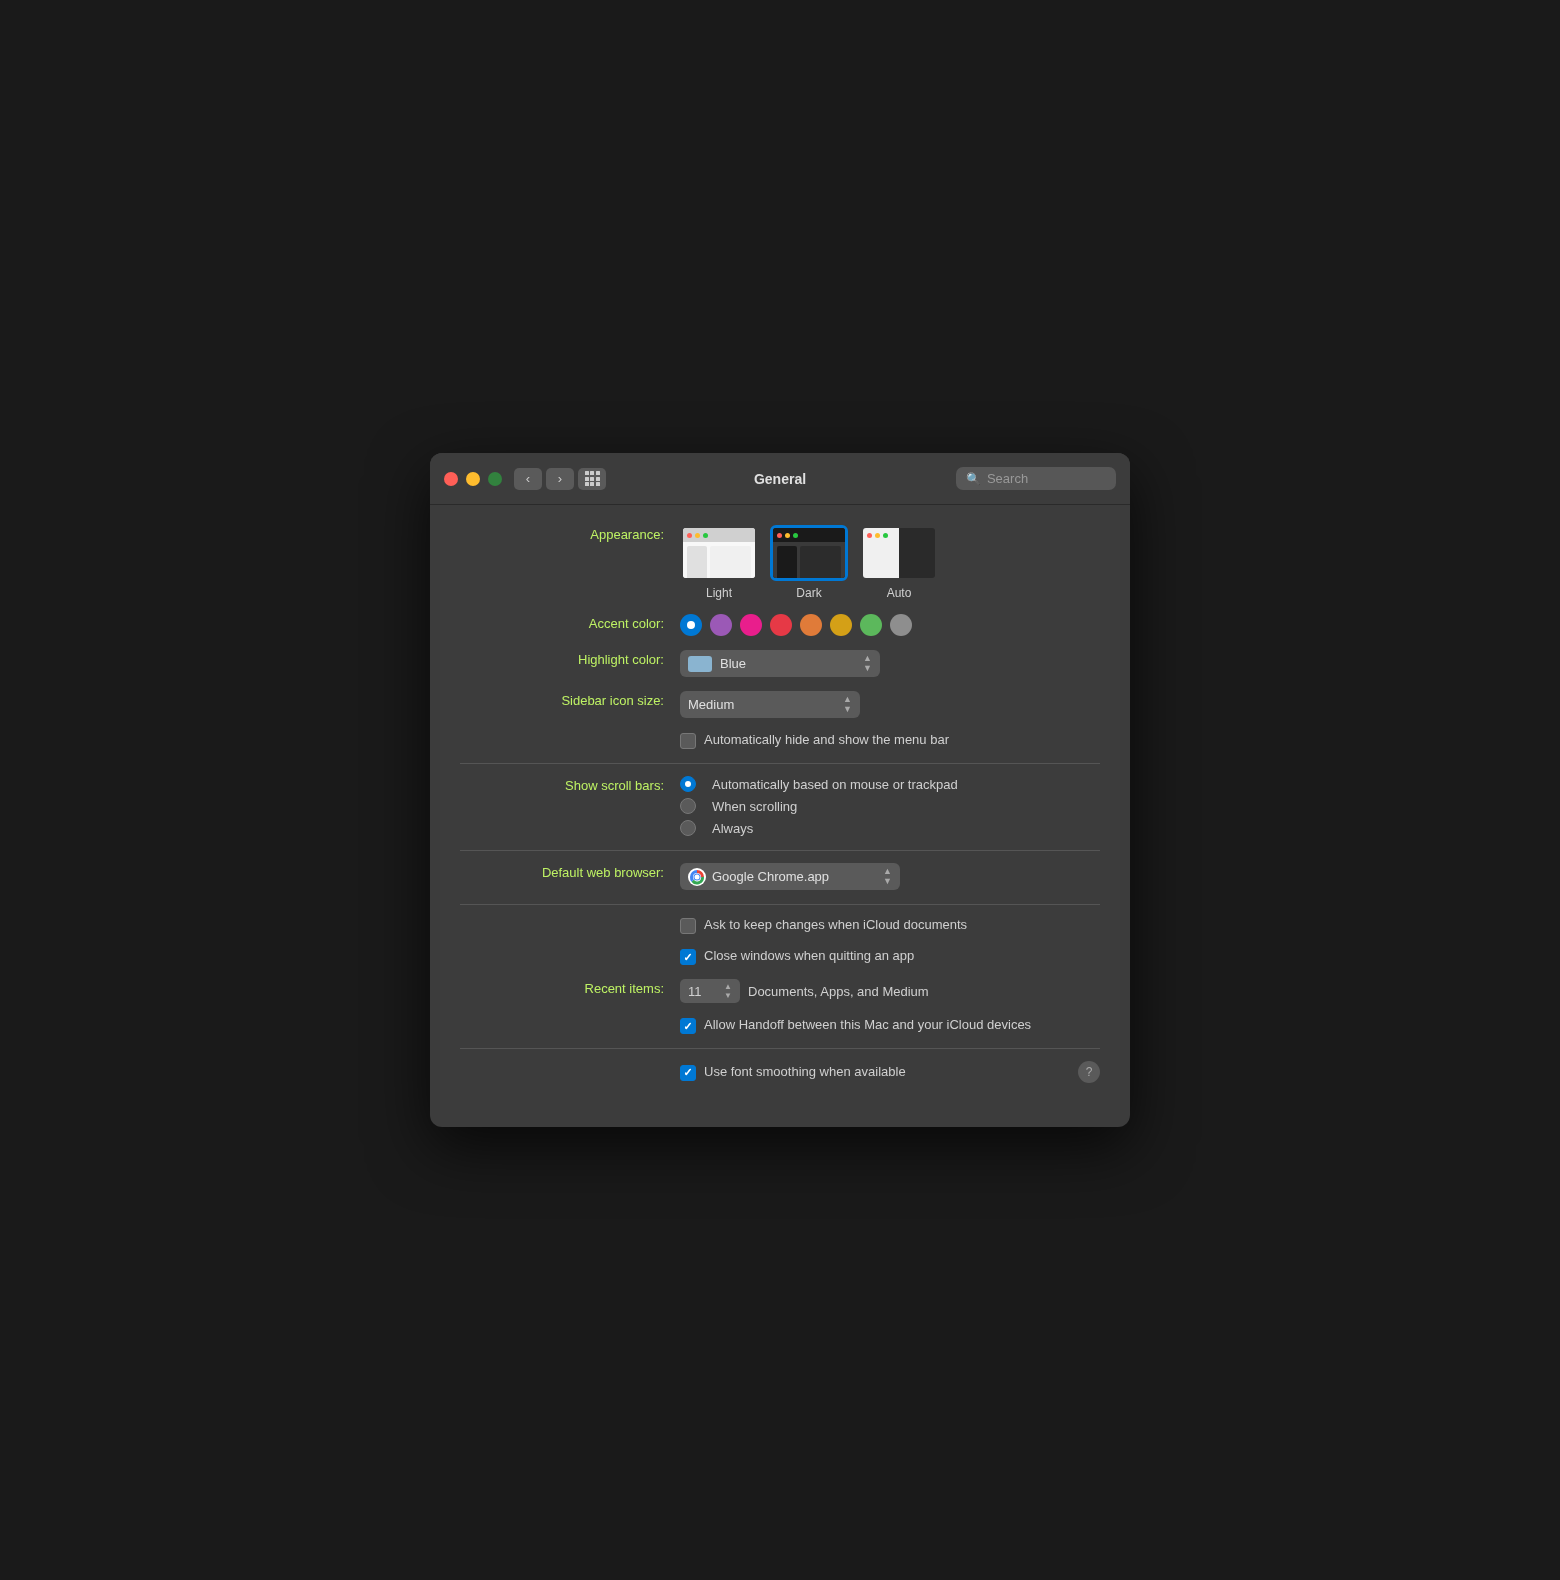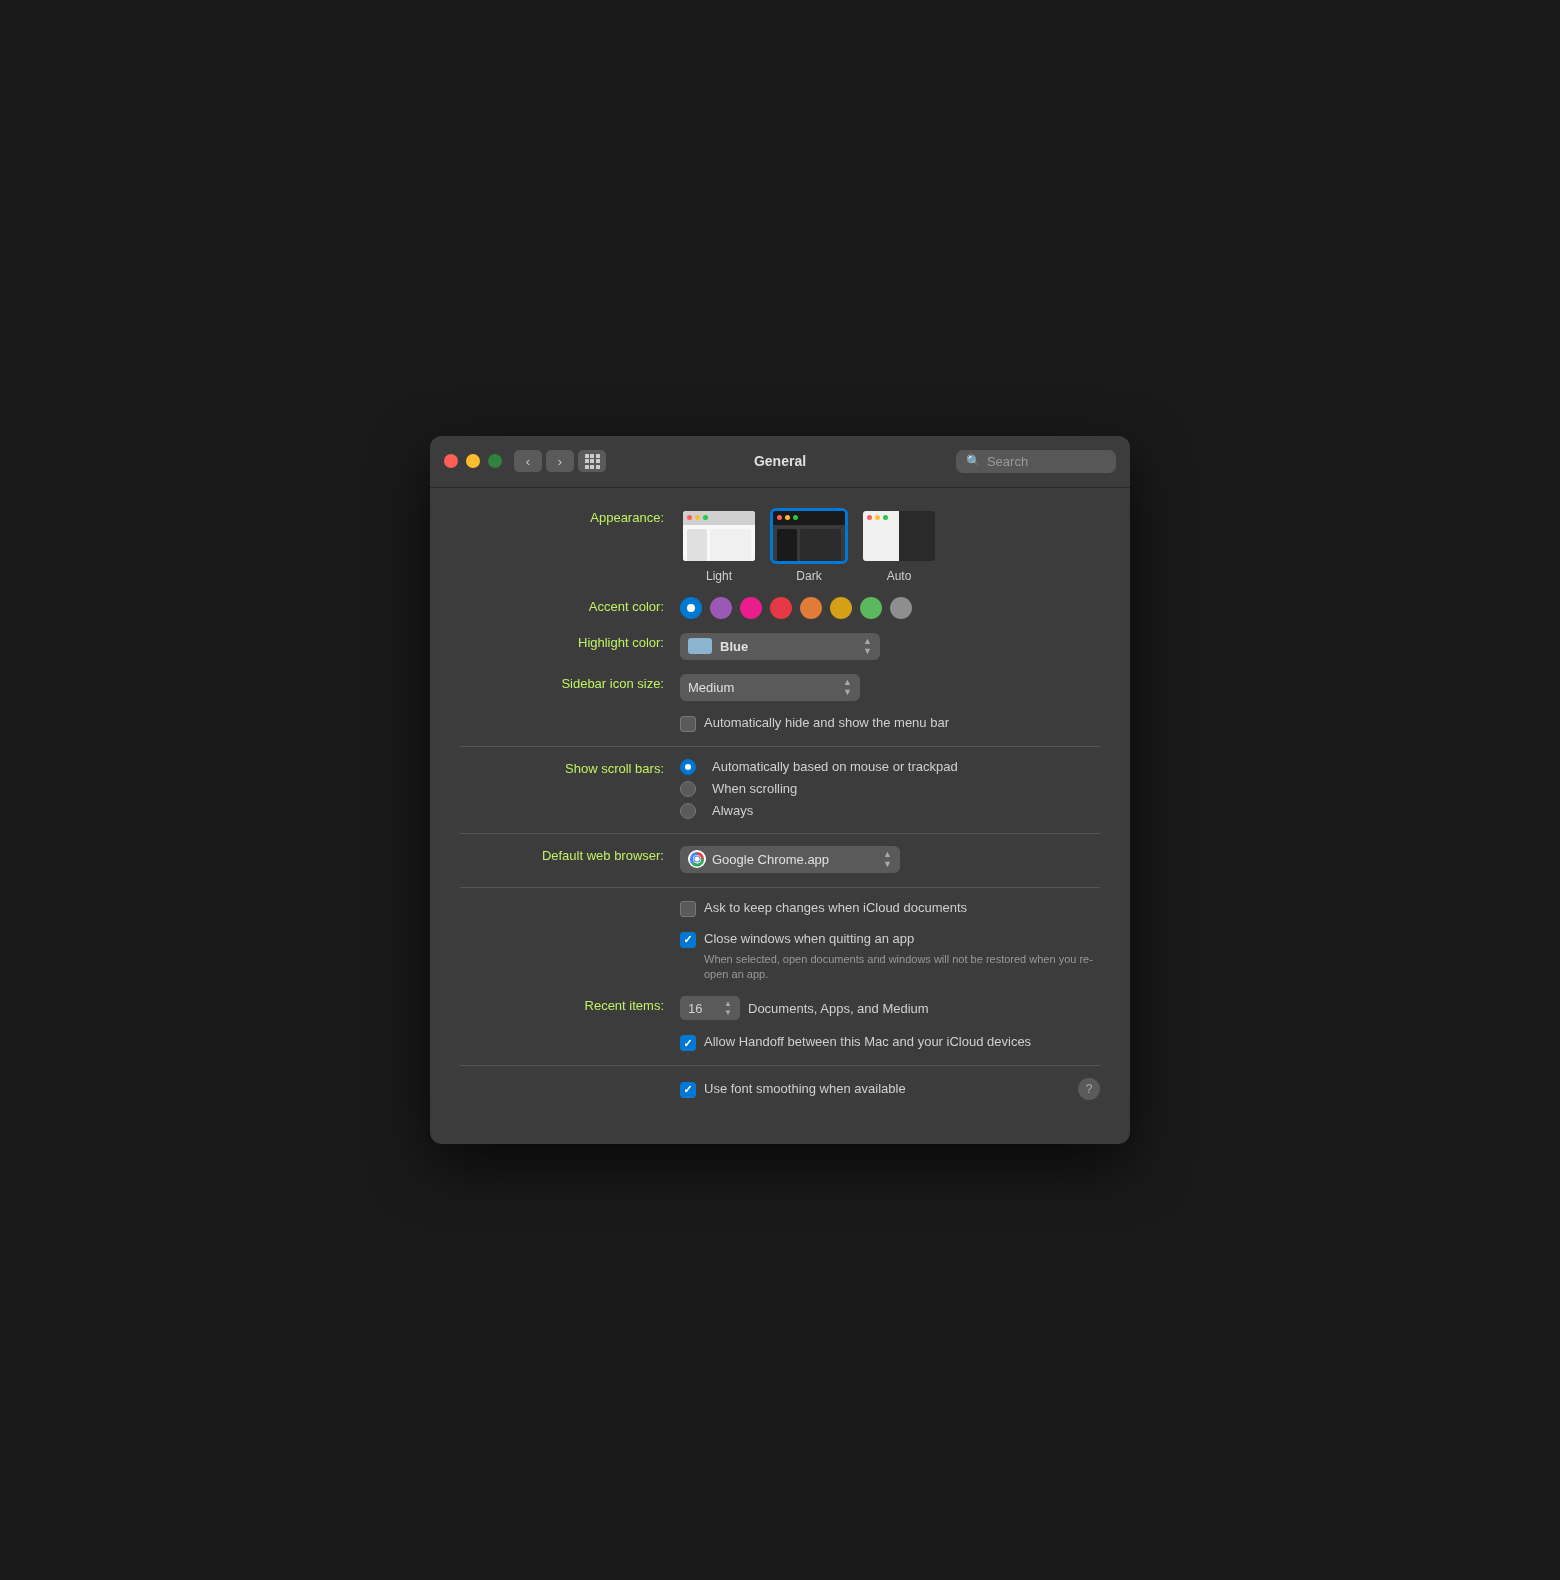--- a/index.html
+++ b/index.html
@@ -233,21 +233,20 @@
       cursor: pointer;
       width: 200px;
       justify-content: space-between;
       font-size: 13px;
       color: #e0e0e0;
     }
     .dropdown-highlight {
       display: flex;
       align-items: center;
       gap: 8px;
-      font-weight: bold;
     }
     .highlight-swatch {
       width: 24px;
       height: 16px;
       background: #8ab4d0;
       border-radius: 3px;
     }
     .dropdown-arrows {
       display: flex;
       flex-direction: column;
@@ -604,30 +603,29 @@
       </div>
     </div>
 
     <div class="settings-row">
       <div class="row-label"></div>
       <div class="row-content">
         <div class="checkbox-row">
           <div class="checkbox checked"></div>
           <span>Close windows when quitting an app</span>
         </div>
-        <div class="sub-note">When selected, open documents and windows will not be restored when you re-open an app.</div>
       </div>
     </div>
 
     <div class="settings-row">
       <div class="row-label">Recent items:</div>
       <div class="row-content">
         <div class="recent-row">
           <div class="stepper">
-            <span>16</span>
+            <span>11</span>
             <div class="stepper-arrows">
               <span>▲</span>
                 <span>▼</span>
             </div>
           </div>
           <span>Documents, Apps, and Medium</span>
         </div>
       </div>
     </div>
 

